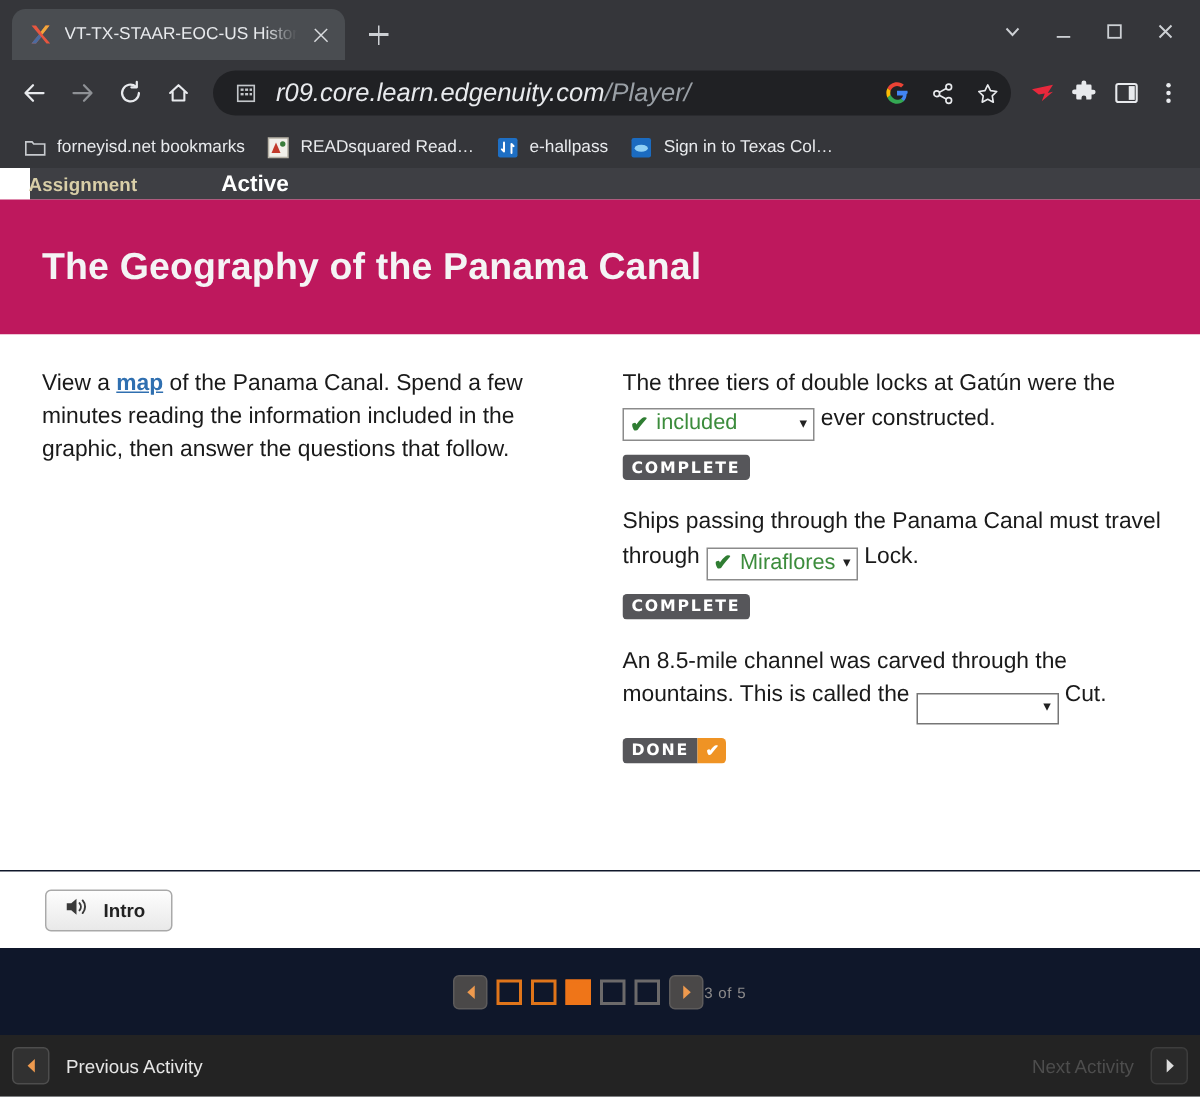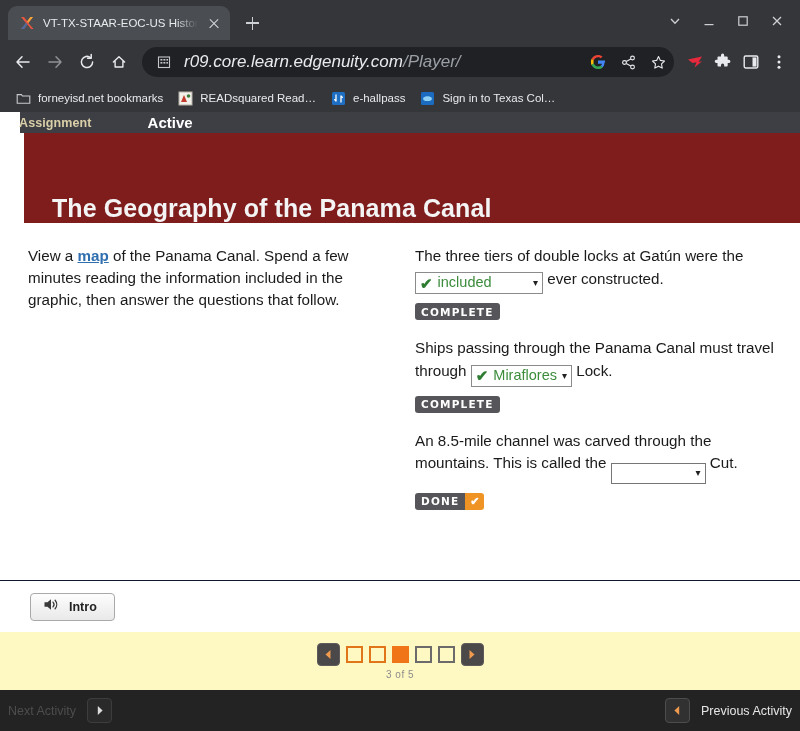--- a/index.html
+++ b/index.html
@@ -78,21 +78,21 @@
     height: 21px; background: #3e3f44; display: flex; align-items: center;
     gap: 0px; flex: none; margin-left: 20px;
   }
   .status-assignment {
     font-size: 12.5px; font-weight: bold; color: #d9cfa8; padding-left: 0px;
     margin-left: -1px; letter-spacing: .1px;
   }
   .status-active { font-size: 15px; font-weight: bold; color: #ffffff; margin-left: 56px; }
 
   .title-band {
-    height: 90px; background: #7f1d1d; display: flex; align-items: flex-end; flex: none; margin-left: 24px;
+    height: 90px; background: #be185d; display: flex; align-items: center; flex: none;
   }
   .title-text {
     font-size: 25px; font-weight: bold; color: #f4f4f5; padding-left: 28px;
     letter-spacing: .1px;
   }
 
   .lesson-body {
     flex: 1; background: #fff; display: flex; padding: 22px 0 0 0; min-height: 0;
   }
   .col-left  { width: 410px; padding: 0 28px; }
@@ -134,21 +134,21 @@
     display: flex; align-items: center; padding-left: 30px; flex: none;
   }
   .audio-btn {
     display: flex; align-items: center; gap: 9px; height: 28px; padding: 0 17px 0 12px;
     background: linear-gradient(#fdfdfd,#e9e9e9); border: 1px solid #a9a9a9;
     border-radius: 4px;
   }
   .audio-btn .lbl { font-size: 12.5px; font-weight: bold; color: #222; }
 
   .pager {
-    height: 58px; background: #fef9c3; display: flex; flex-direction: column;
+    height: 58px; background: #0f172a; display: flex; flex-direction: row;
     align-items: center; justify-content: center; flex: none; position: relative;
   }
   .pager-row { display: flex; align-items: center; gap: 6px; }
   .pg-arrow {
     width: 23px; height: 23px; background: #4a4848; border: 1px solid #5d5b5b;
     border-radius: 4px; display: flex; align-items: center; justify-content: center;
   }
   .pg-sq { width: 17px; height: 17px; border: 2px solid #6c6a6a; background: transparent; }
   .pg-sq.seen { border-color: #e0751a; }
   .pg-sq.current { background: #ef7518; border-color: #ef7518; }
@@ -418,32 +418,32 @@
         <span class="pg-arrow">
           <svg width="10" height="11" viewBox="0 0 10 11">
               <path d="M2.5 1 L7.5 5.5 L2.5 10 Z" fill="#ef9a4e"></path>
             </svg>
         </span>
       </div>
       <div class="pg-count">3 of 5</div>
     </div>
 
     <div class="navbar">
+      <div class="nav-item">
+        <span class="nav-box">
+          <svg width="10" height="11" viewBox="0 0 10 11">
+              <path d="M7.2 1 L2.4 5.5 L7.2 10 Z" fill="#ef9a4e"></path>
+            </svg>
+        </span>
+        <span class="nav-label">Previous Activity</span>
+      </div>
       <div class="nav-item disabled">
         <span class="nav-label">Next Activity</span>
         <span class="nav-box">
           <svg width="10" height="11" viewBox="0 0 10 11">
               <path d="M2.8 1 L7.6 5.5 L2.8 10 Z" fill="#dcdcdc"></path>
             </svg>
         </span>
       </div>
-      <div class="nav-item">
-        <span class="nav-box">
-          <svg width="10" height="11" viewBox="0 0 10 11">
-              <path d="M7.2 1 L2.4 5.5 L7.2 10 Z" fill="#ef9a4e"></path>
-            </svg>
-        </span>
-        <span class="nav-label">Previous Activity</span>
-      </div>
     </div>
 
   </div>
 </div>
 
 </body></html>

